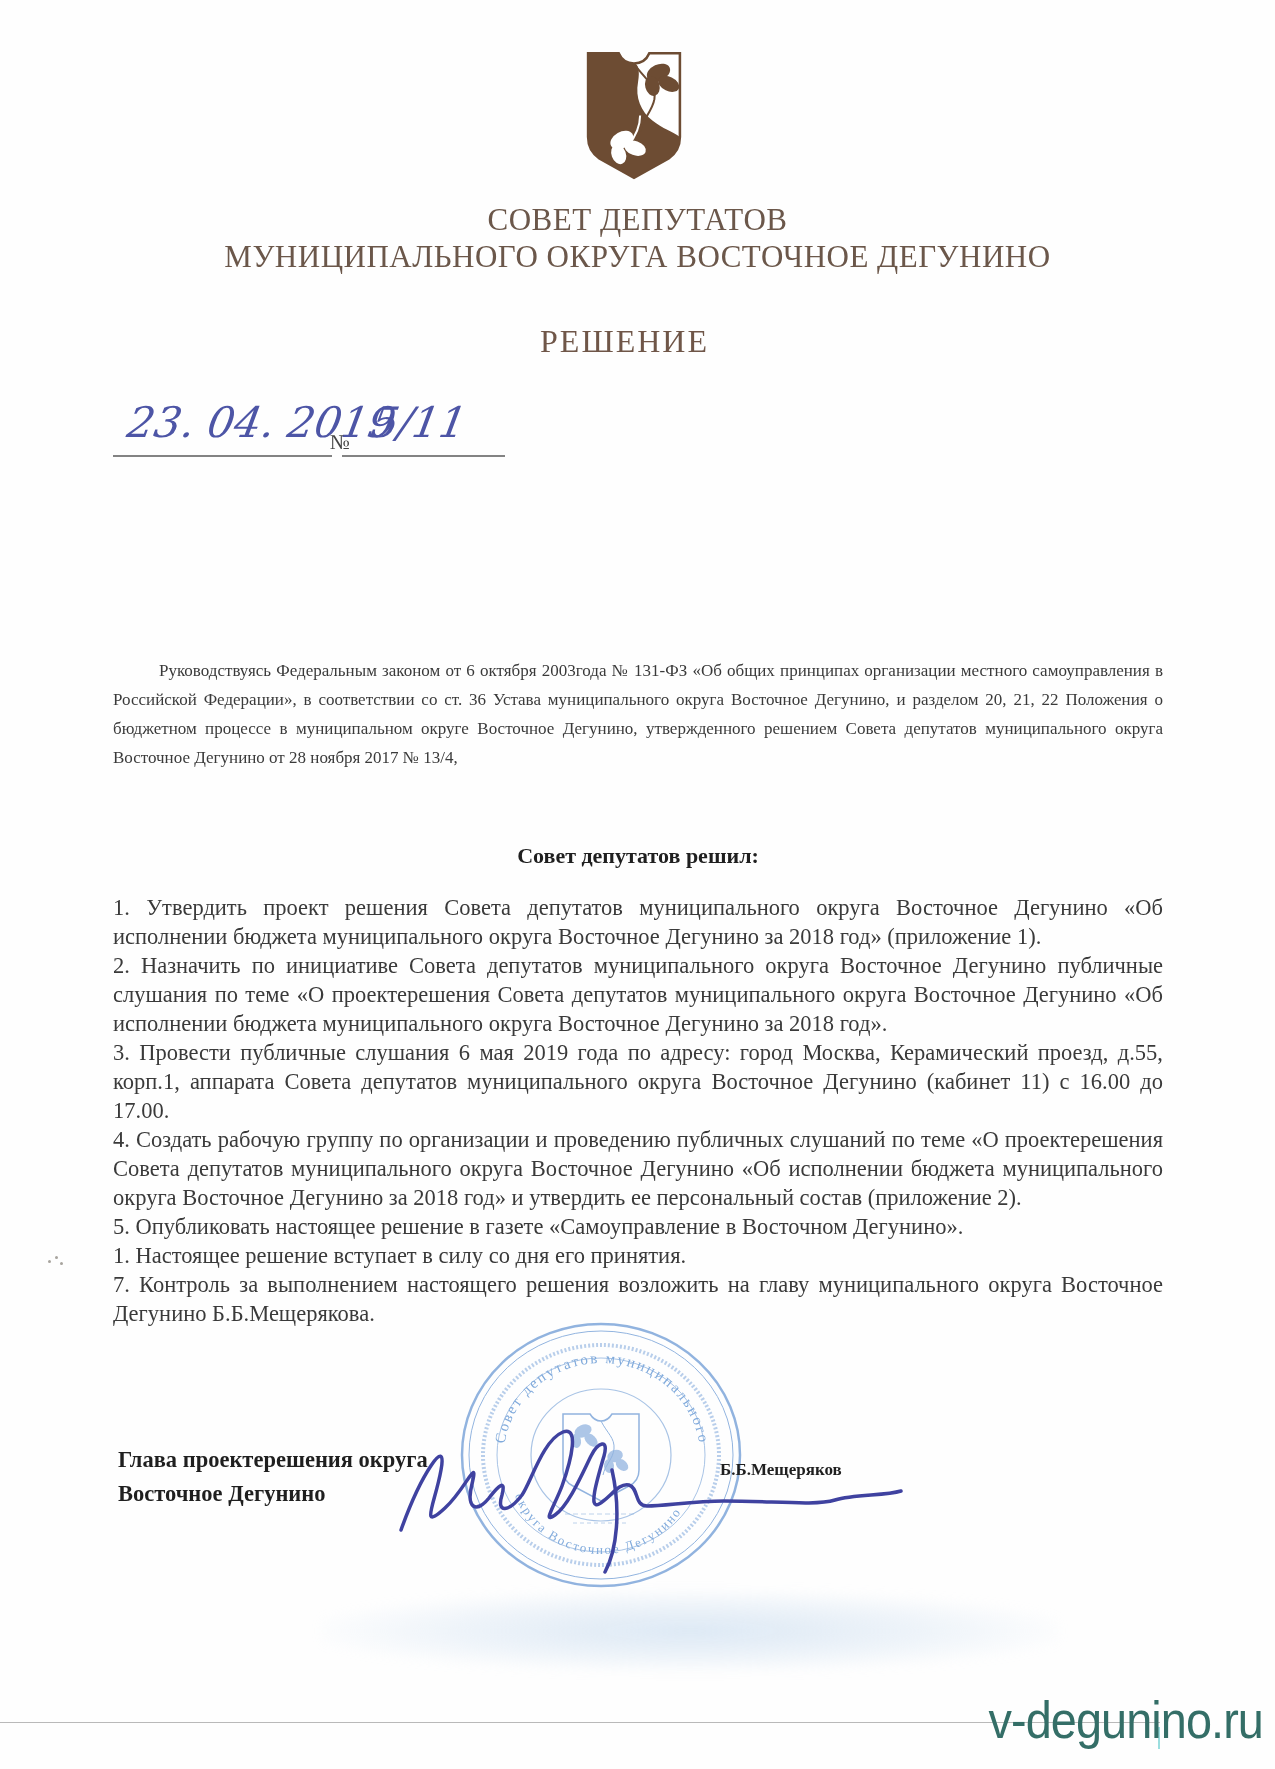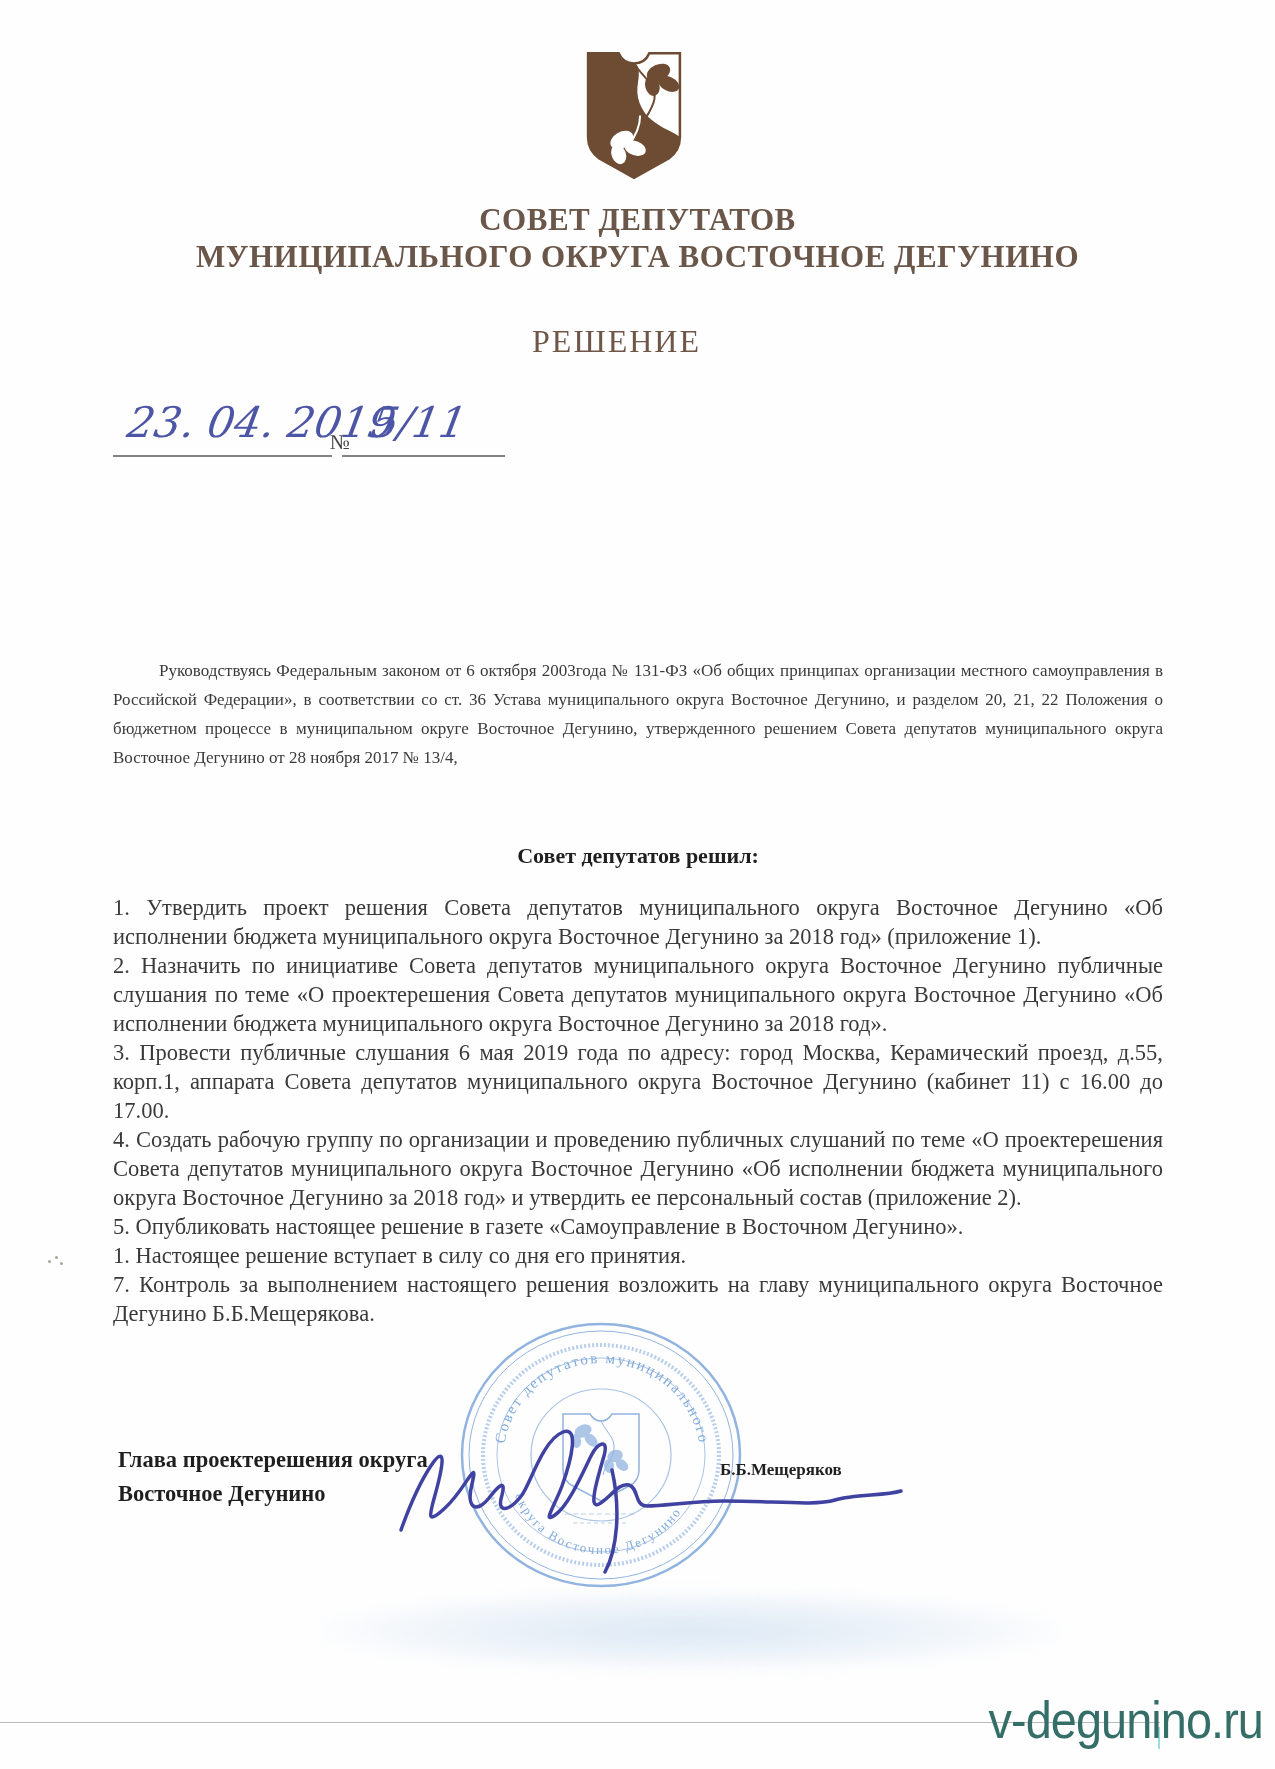--- a/index.html
+++ b/index.html
@@ -12,24 +12,24 @@
     color:#3a3a3a;
     overflow:hidden;
   }
   .abs{position:absolute;}
   
   .org-line{
     left:0;width:1275px;text-align:center;
     color:#6b574a;
     font-size:31px;line-height:34px;
     letter-spacing:.5px;
-    font-weight:700;
+    font-weight:400;
   }
   .doc-type{
-    left:8px;width:1217px;text-align:center;
+    left:16px;width:1217px;text-align:center;
     color:#6f5648;
     font-size:32px;letter-spacing:2px;font-weight:400;
   }
   
   .ink{
     font-family:"DejaVu Serif",serif;
     font-style:italic;
     color:#4d55a6;
     transform:skewX(-10deg);
     white-space:nowrap;

